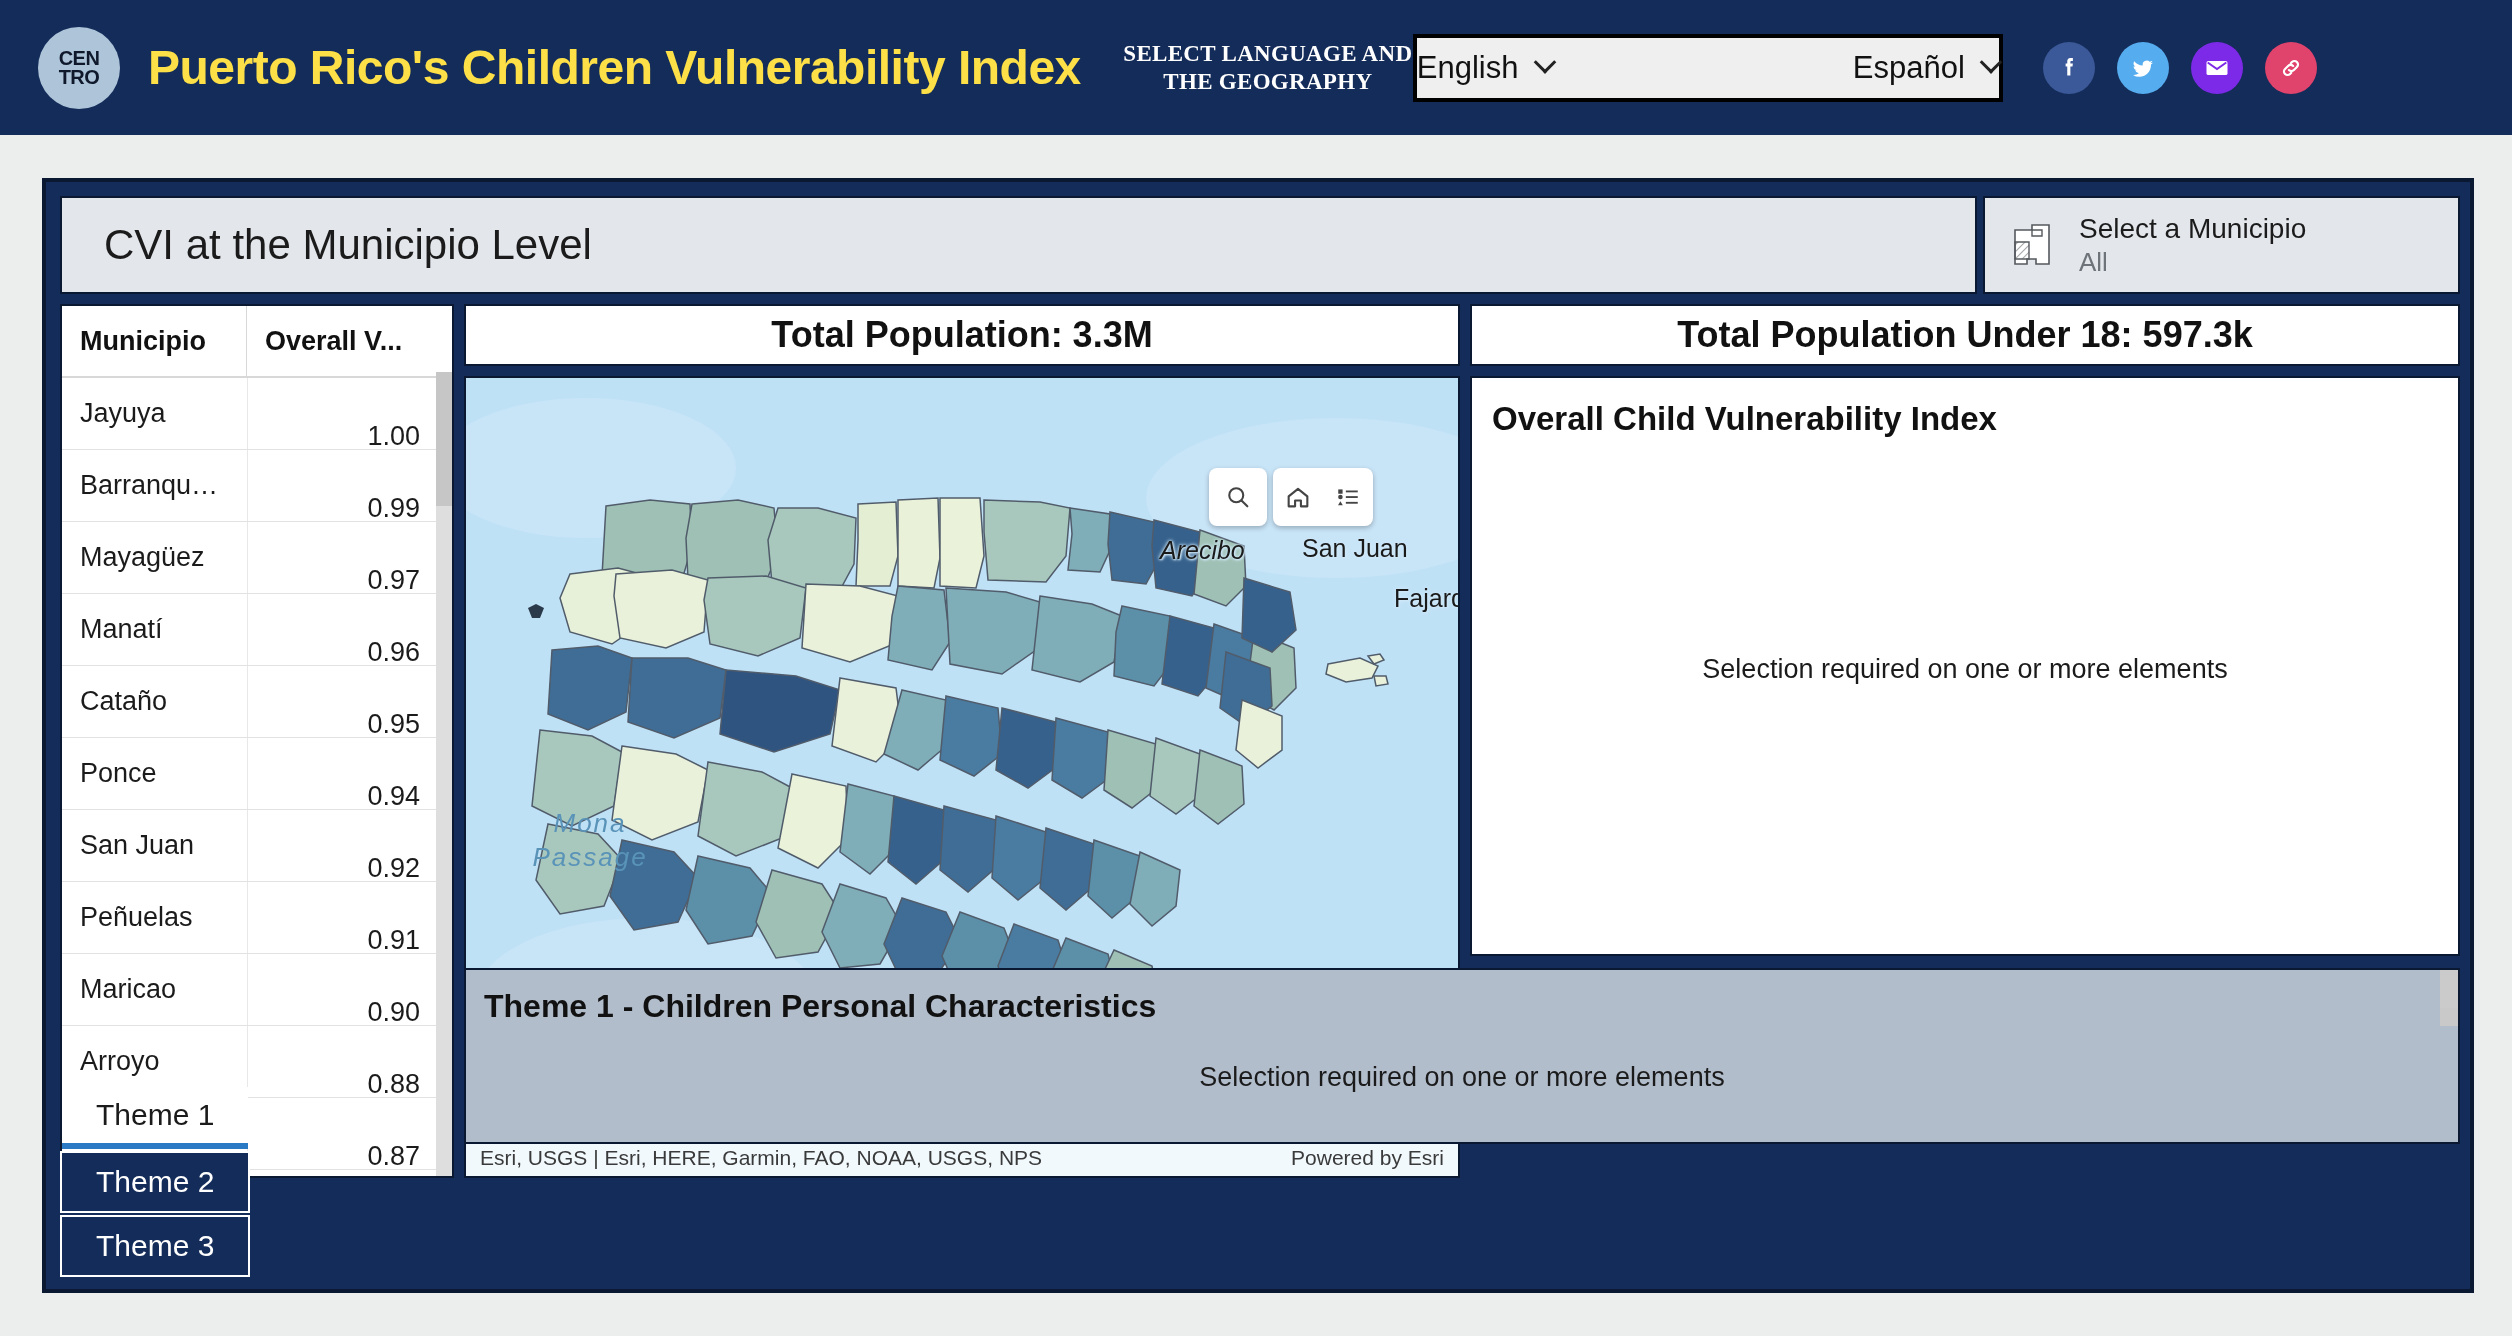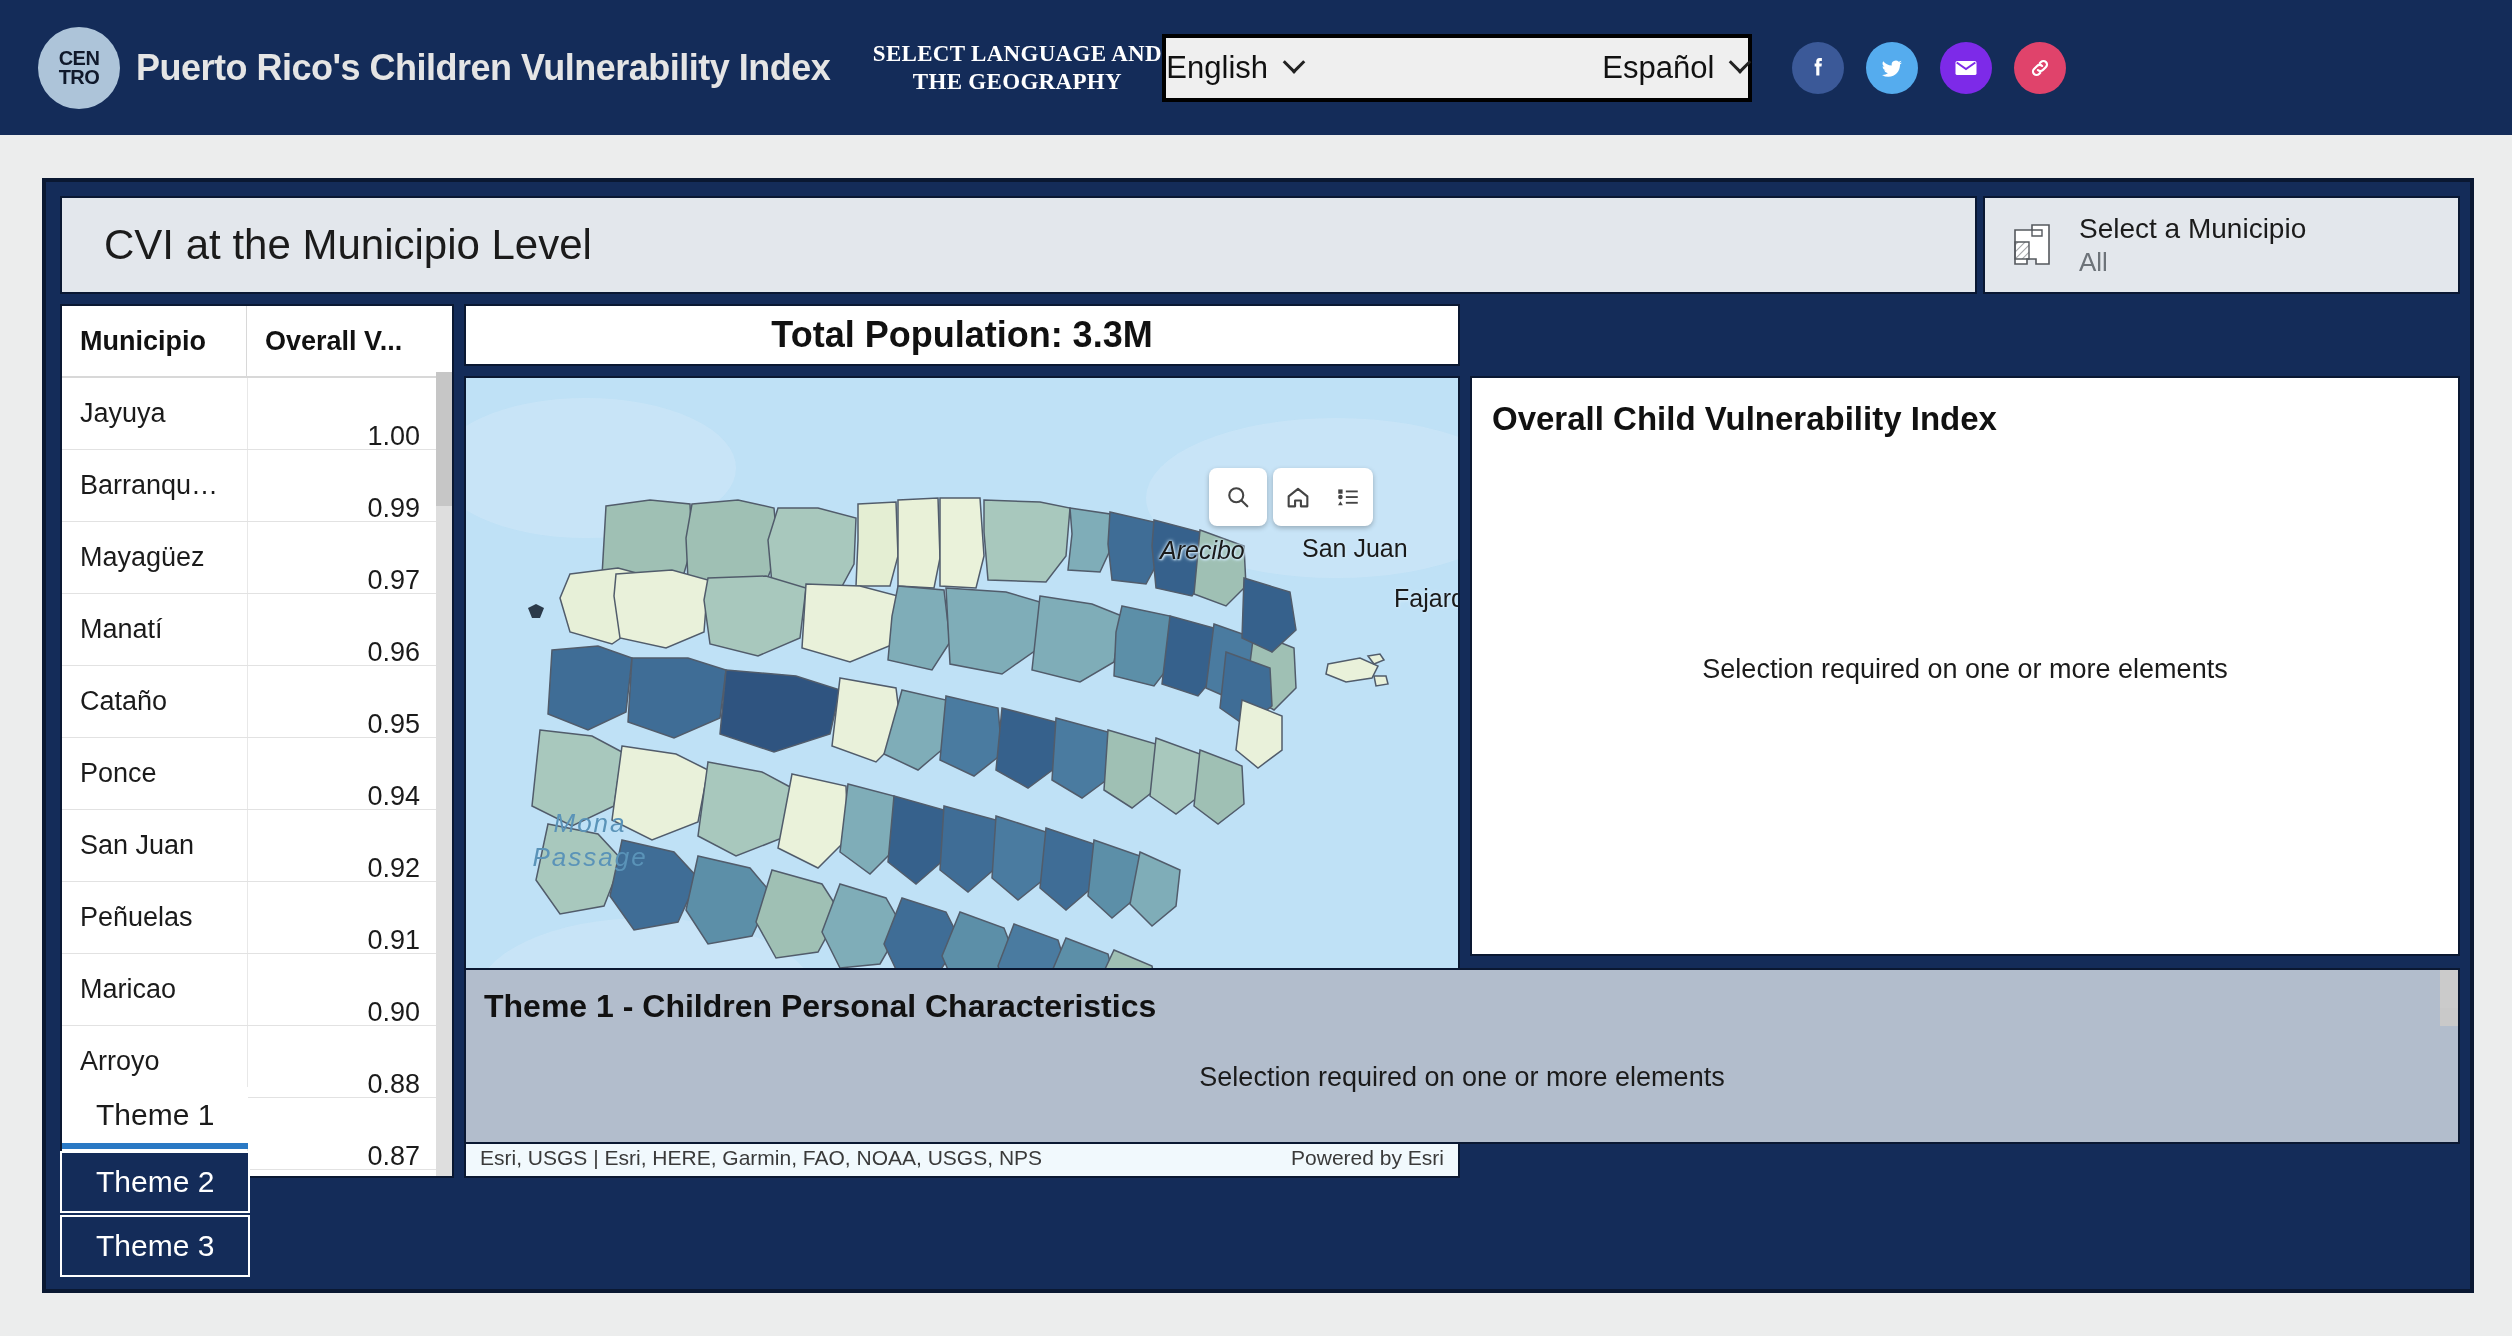--- a/index.html
+++ b/index.html
@@ -24,23 +24,23 @@
     display: flex; flex-direction: column;
     align-items: center; justify-content: center;
     flex: 0 0 auto;
   }
   .logo-line {
     font-family: "Liberation Sans", sans-serif;
     font-weight: bold; font-size: 20px; line-height: 19px;
     color: #10192b; letter-spacing: -0.5px;
   }
   .app-title {
-    margin-left: 16px;
-    color: #e5e5e5;
-    font-size: 36px;
+    margin-left: 28px;
+    color: #fde047;
+    font-size: 48px;
     font-weight: bold;
     letter-spacing: -0.5px;
     white-space: nowrap;
     flex: 0 0 auto;
   }
   .lang-caption {
     margin-left: 42px;
     color: #ffffff;
     font-family: "Liberation Serif", serif;
     font-weight: bold;
@@ -403,20 +403,21 @@
           <div class="td c1">Orocovis</div>
           <div class="td c2">0.86</div>
         </div>
       </div>
     <div class="tbl-scroll">
       <div class="tbl-thumb"></div>
     </div>
   </div>
 
   <div class="banner left">Total Population: 3.3M</div>
+  <div class="banner right">Total Population Under 18: 597.3k</div>
 
   <div class="mapbox">
     <svg class="mapsvg" width="992" height="798" viewBox="0 0 992 798">
       <rect width="992" height="798" fill="#bfe1f6"></rect>
       <g fill="#cfe7f8" opacity=".55">
         <ellipse cx="120" cy="90" rx="150" ry="70"></ellipse>
         <ellipse cx="870" cy="120" rx="190" ry="80"></ellipse>
         <ellipse cx="180" cy="620" rx="170" ry="80"></ellipse>
         <ellipse cx="780" cy="690" rx="200" ry="70"></ellipse>
       </g>

